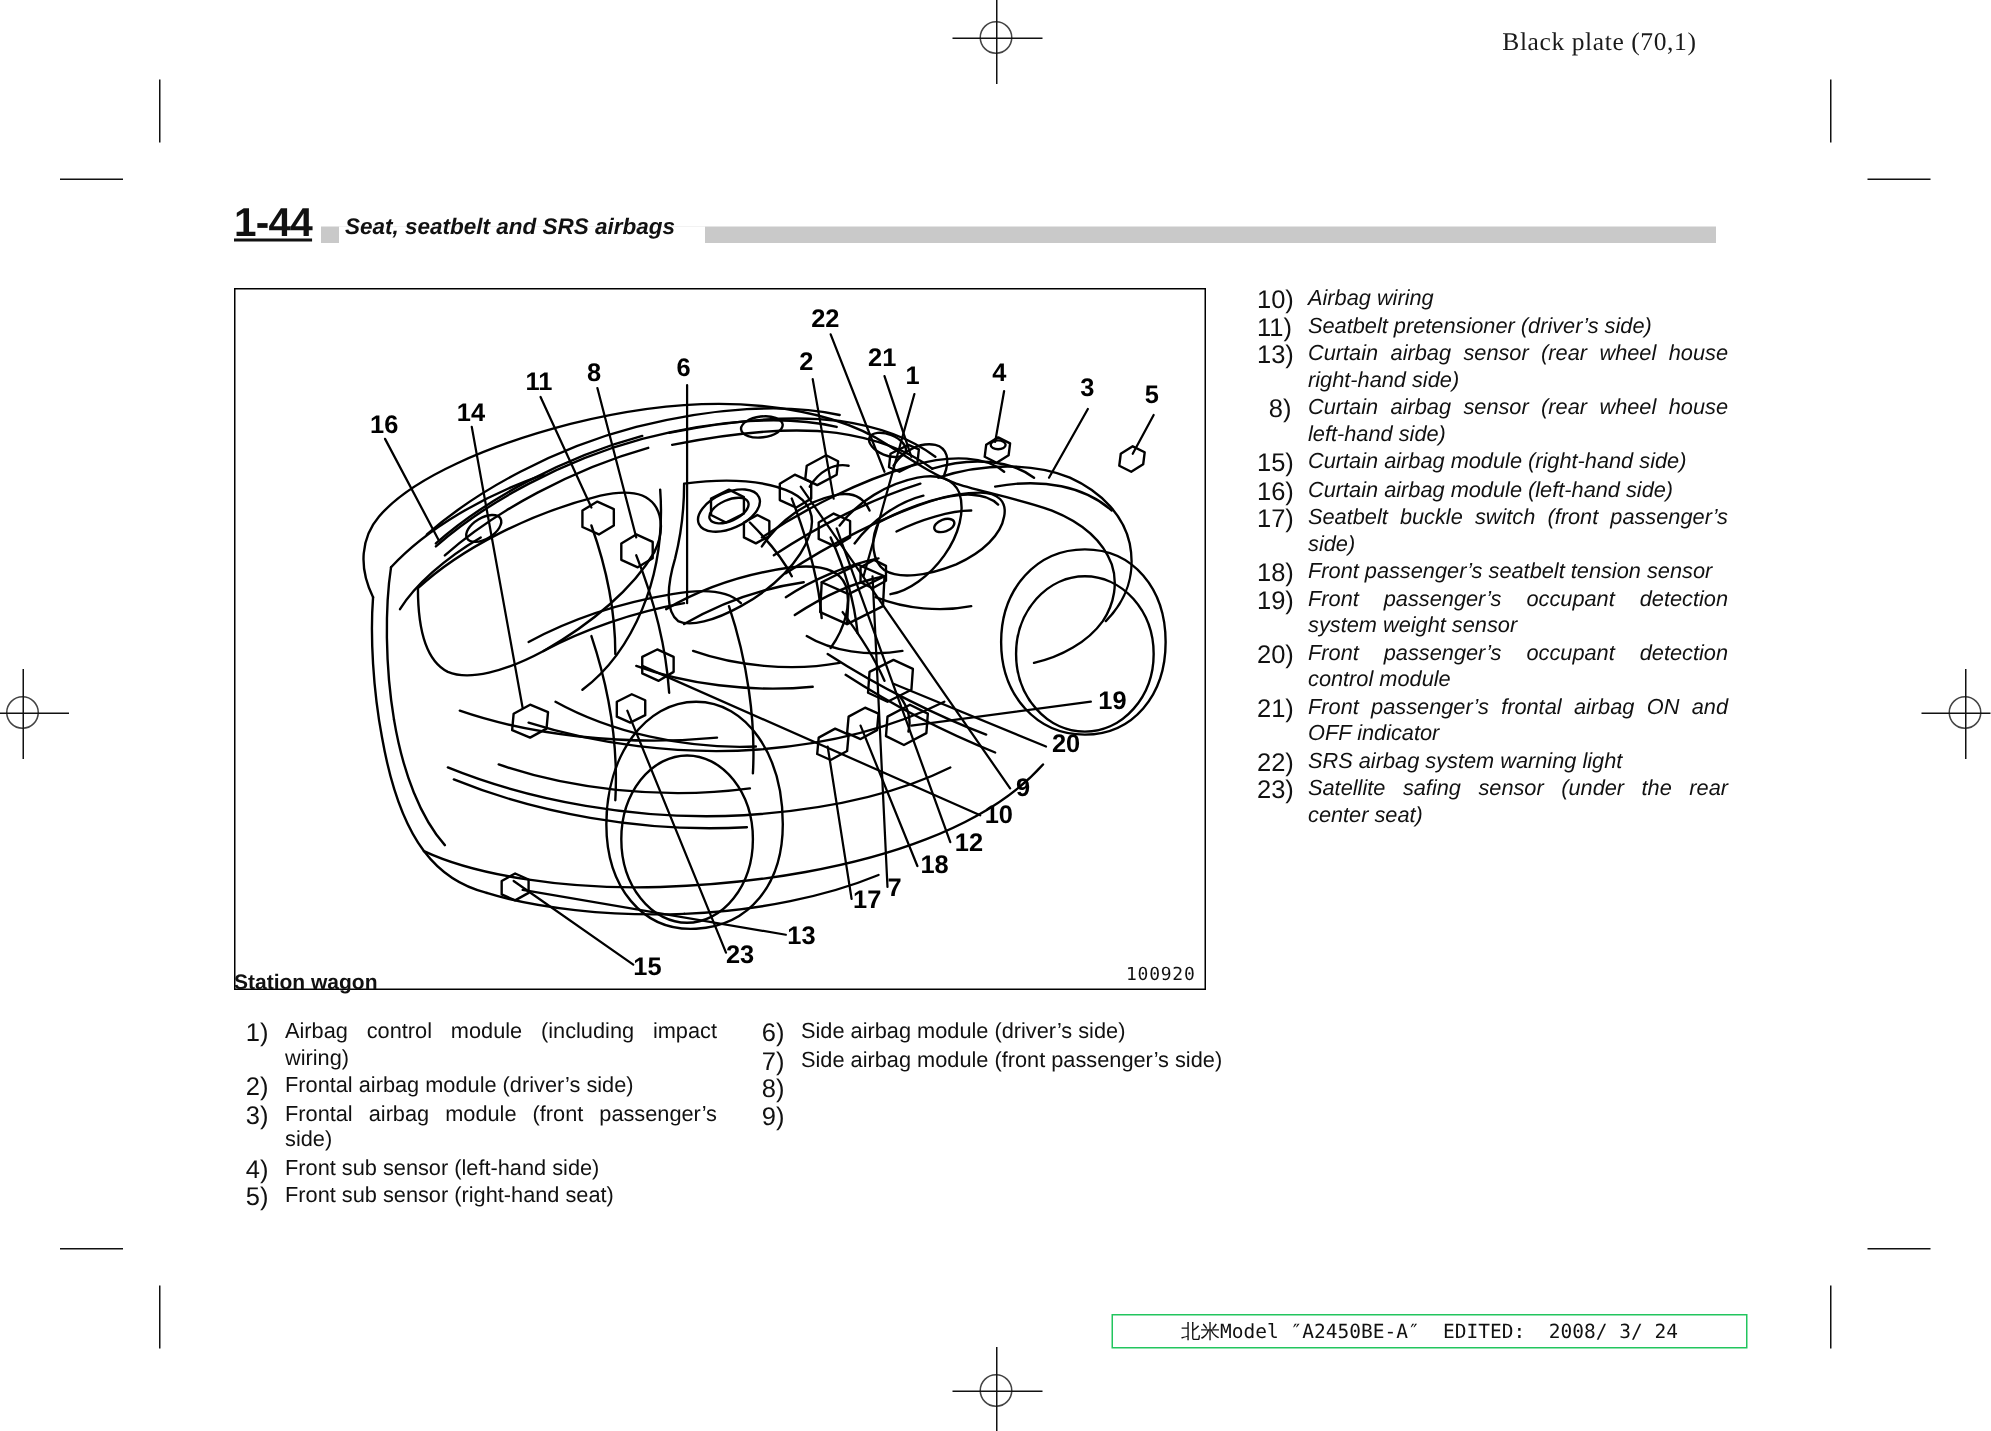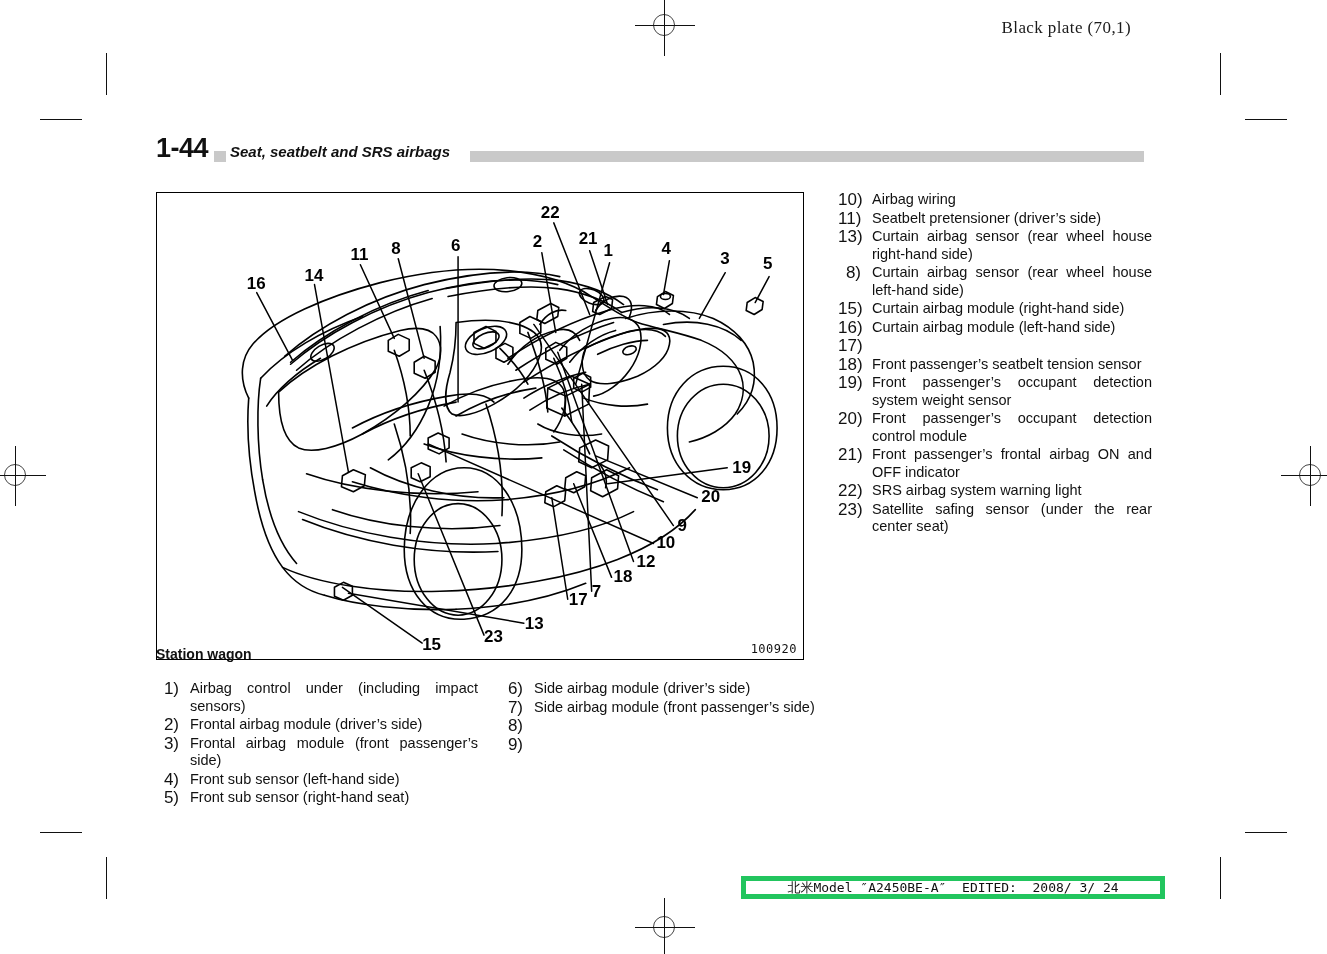--- a/index.html
+++ b/index.html
@@ -41,21 +41,21 @@
   .page-head {
     position: absolute; left: 156px; top: 133px; width: 988px; height: 30px;
   }
   .page-head .rule {
     position: absolute; left: 0; bottom: 1px; width: 100%; height: 11px;
     background: #c9c9c9;
   }
   .page-head .pgnum {
     position: absolute; left: 0; bottom: 1px;
     font-size: 27px; font-weight: bold; line-height: 1;
-    letter-spacing: -0.5px; color: #111; background: #fff; padding-right: 6px;
+    letter-spacing: -0.5px; color: #111; background: #fff; padding-right: 6px; text-decoration: underline;
   }
   .page-head .chapter {
     position: absolute; left: 74px; bottom: 4px;
     font-size: 15px; font-weight: bold; font-style: italic; line-height: 1;
     color: #111; background: transparent; padding-right: 8px;
   }
   .page-head .chapter-bg {
     position: absolute; left: 70px; bottom: 1px; height: 11px; width: 244px; background: #fff;
   }
 
@@ -91,27 +91,27 @@
     font-size: 14.5px; line-height: 17.5px; color: #111;
     text-align: justify; text-align-last: left;
     word-spacing: 0px; hyphens: manual;
   }
 
   #list-left  { left: 156px; top: 680px; width: 322px; }
   #list-left  .txt { width: 288px; }
   #list-mid   { left: 500px; top: 680px; width: 320px; }
   #list-mid   .txt { width: 286px; }
   #list-right { left: 838px; top: 191px; width: 314px; }
-  #list-right .txt { width: 280px; }
+  #list-right .txt { width: 280px; font-style: italic; }
 
   
   .footer-box {
     position: absolute; left: 741px; top: 876px;
     width: 424px; height: 23px;
-    border: 5px solid #22c55e; box-sizing: border-box;
+    border: 1px solid #22c55e; box-sizing: border-box;
     display: flex; align-items: center; justify-content: center;
     background: #fff;
   }
   .footer-box span {
     font-family: "DejaVu Sans Mono", monospace;
     font-size: 13px; letter-spacing: 0px; color: #111; white-space: pre;
   }
 
   
   text.callout {
@@ -383,21 +383,21 @@
     </g>
   </svg>
   <div class="fig-id">100920</div>
 </div>
 
 <div class="list-title">Station wagon</div>
 
 <div class="numlist" id="list-left">
   <div class="row">
       <div class="num">1)</div>
-      <div class="txt">Airbag control under (including impact sensors)</div>
+      <div class="txt">Airbag control module (including impact wiring)</div>
     </div>
   <div class="row">
       <div class="num">2)</div>
       <div class="txt">Frontal airbag module (driver’s side)</div>
     </div>
   <div class="row">
       <div class="num">3)</div>
       <div class="txt">Frontal airbag module (front passenger’s side)</div>
     </div>
   <div class="row">
@@ -447,20 +447,21 @@
   <div class="row">
       <div class="num">15)</div>
       <div class="txt">Curtain airbag module (right-hand side)</div>
     </div>
   <div class="row">
       <div class="num">16)</div>
       <div class="txt">Curtain airbag module (left-hand side)</div>
     </div>
   <div class="row">
       <div class="num">17)</div>
+      <div class="txt">Seatbelt buckle switch (front passenger’s side)</div>
     </div>
   <div class="row">
       <div class="num">18)</div>
       <div class="txt">Front passenger’s seatbelt tension sensor</div>
     </div>
   <div class="row">
       <div class="num">19)</div>
       <div class="txt">Front passenger’s occupant detection system weight sensor</div>
     </div>
   <div class="row">

